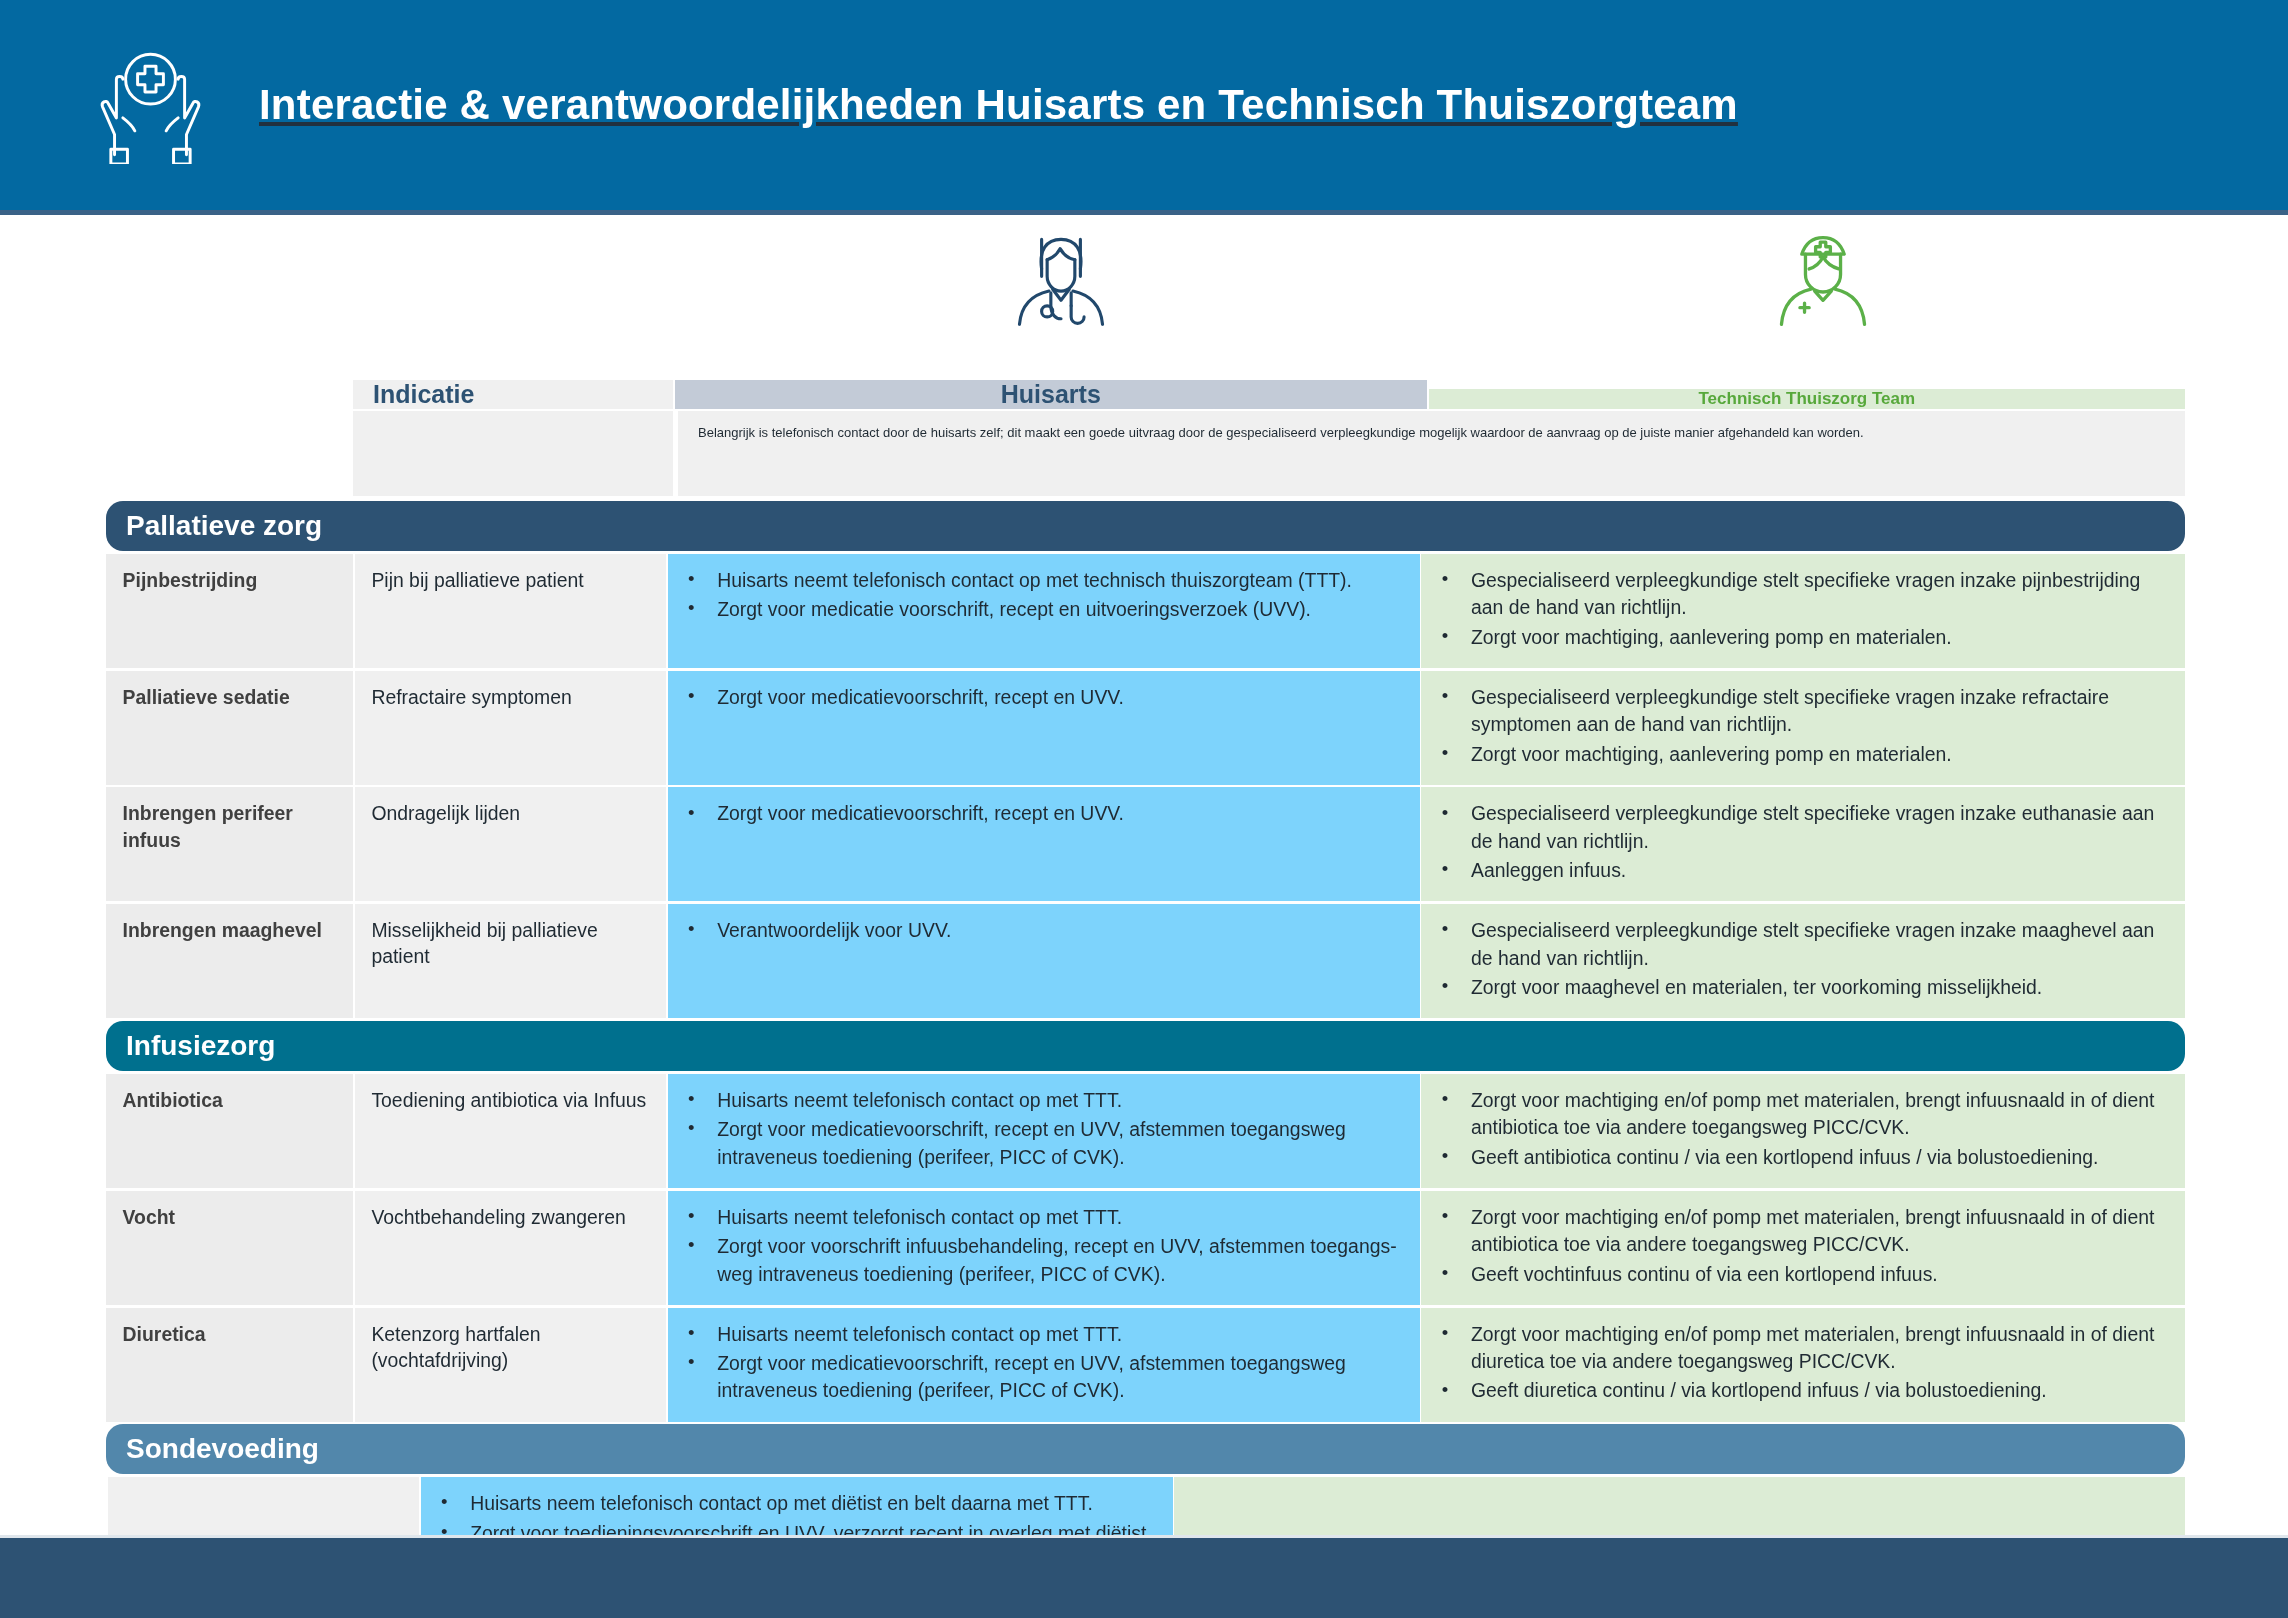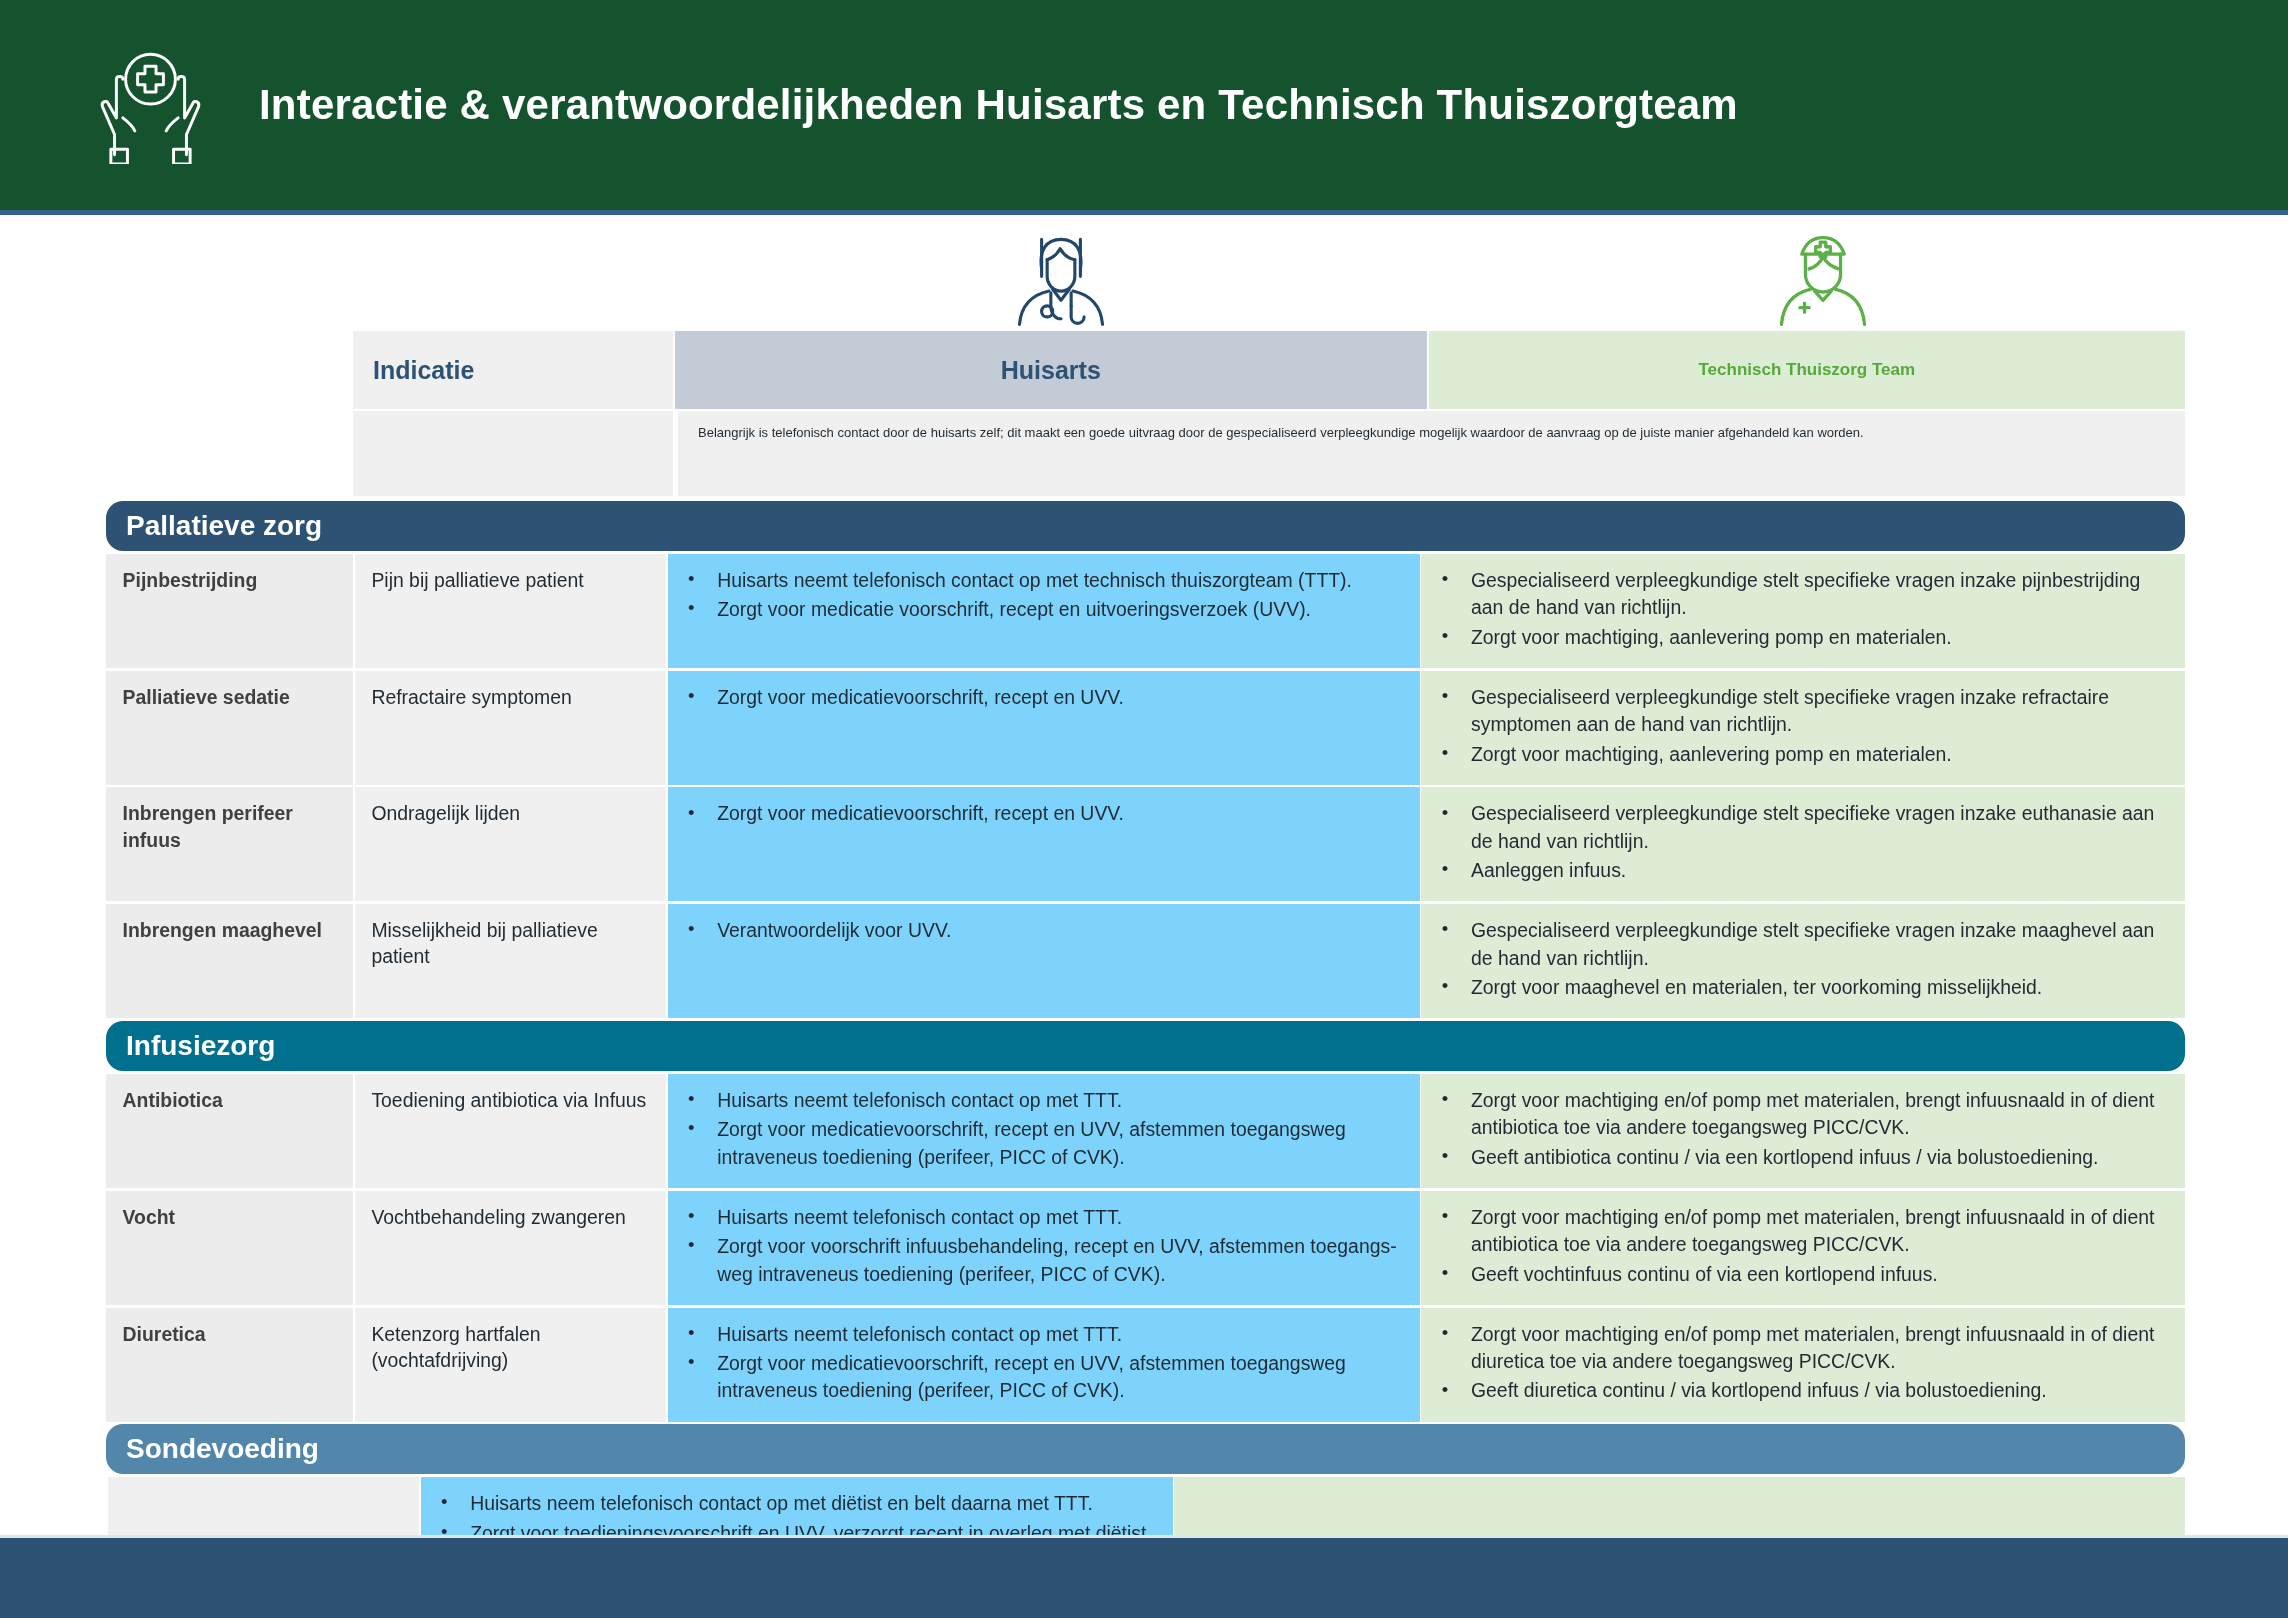--- a/index.html
+++ b/index.html
@@ -9,22 +9,22 @@
     background:#ffffff;
     font-family:"Liberation Sans", sans-serif;
     color:#22313f;
     overflow:hidden;
     position:relative;
   }
 
   
   .banner{
     position:absolute;left:0;top:0;width:2289px;height:210px;
-    background:#14532d;
-    display:flex;align-items:center;
+    background:#0369a1;
+    display:flex;align-items:center;text-decoration:underline;
   }
   .banner-logo{
     margin-left:89px;width:122px;height:129px;flex:0 0 auto;
     display:flex;align-items:center;justify-content:center;
   }
   .banner-title{
     margin-left:48px;
     color:#ffffff;
     font-size:42px;
     font-weight:bold;
@@ -52,20 +52,21 @@
   .colhead{
     position:absolute;left:353px;top:16.6px;width:1832px;height:120px;
   }
   .icon-doctor{position:absolute;left:657px;top:0;width:113px;height:103px;}
   .icon-nurse{position:absolute;left:1419px;top:0;width:113px;height:103px;}
 
   
   .headrow{
     position:absolute;left:353px;top:116px;width:1832px;height:78px;
     display:flex;
+    align-items:flex-end;
   }
   .hc-ind{
     width:320px;background:#f0f0f0;display:flex;align-items:center;
     padding-left:20px;box-sizing:border-box;
   }
   .hc-ind span{
     color:#2d5273;font-size:25px;font-weight:bold;
   }
   .hc-ha{
     width:752px;margin-left:1.8px;background:#c3cbd7;

